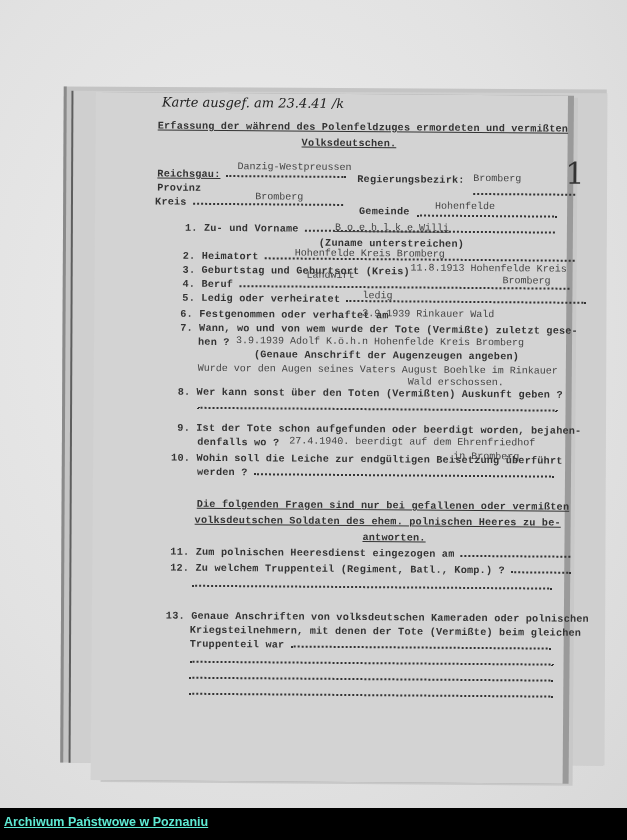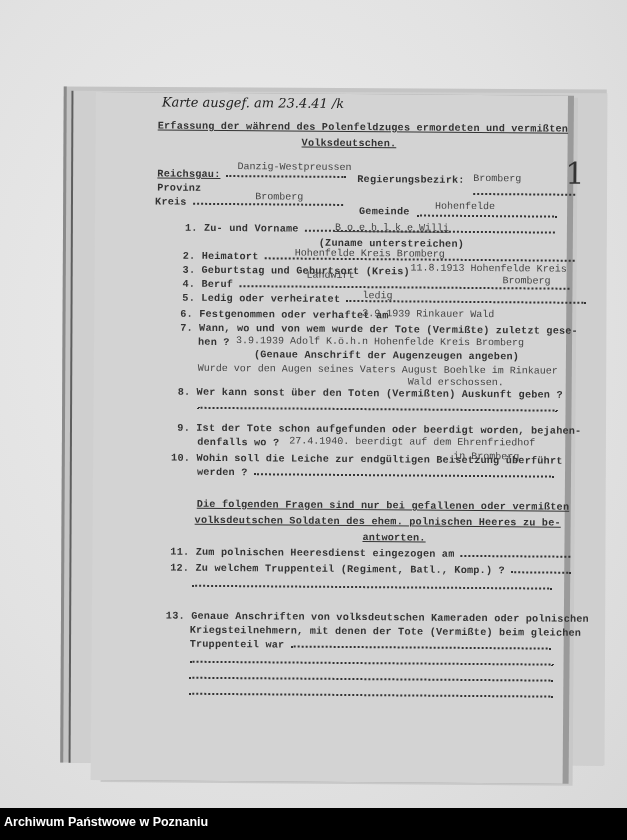--- a/index.html
+++ b/index.html
@@ -35,22 +35,22 @@
   }
   .dots { border-bottom:2px dotted #333; display:inline-block; vertical-align:baseline; height:6px; }
   .ul { text-decoration:underline; }
   .filled { position:absolute; font-size:10px; white-space:nowrap; color:#444; font-weight:normal; }
   .hand { position:absolute; font-family:"DejaVu Serif",serif; font-style:italic; font-size:13px; color:#222; white-space:nowrap; }
   .mark { position:absolute; font-family:"DejaVu Serif",serif; font-size:30px; color:#333; }
   .footer {
     position:absolute; left:0; top:808px; width:627px; height:32px; background:#000;
   }
   .footer span {
-    position:absolute; left:4px; top:7px; color:#ffffff;
-    font-family:"Liberation Sans","DejaVu Sans",sans-serif; font-size:12.5px; font-weight:bold;
+    position:absolute; left:4px; top:7px; color:#5eead4;
+    font-family:"Liberation Sans","DejaVu Sans",sans-serif; font-size:12.5px; font-weight:bold;text-decoration:underline;
   }
 </style>
 </head>
 <body>
 
 <div class="scan-bg"></div>
 <div class="sheet-back1"></div>
 <div class="sheet-back2"></div>
 
 <div class="sheet">

